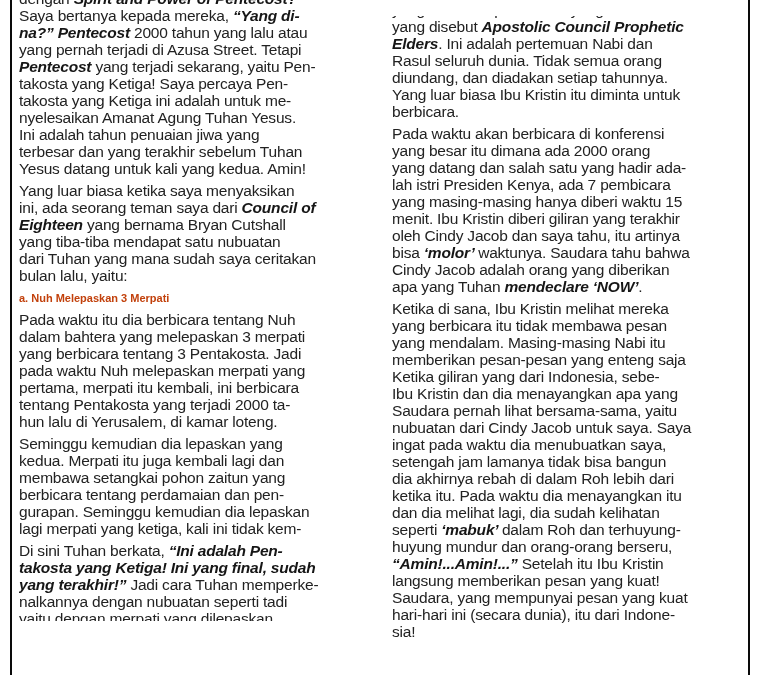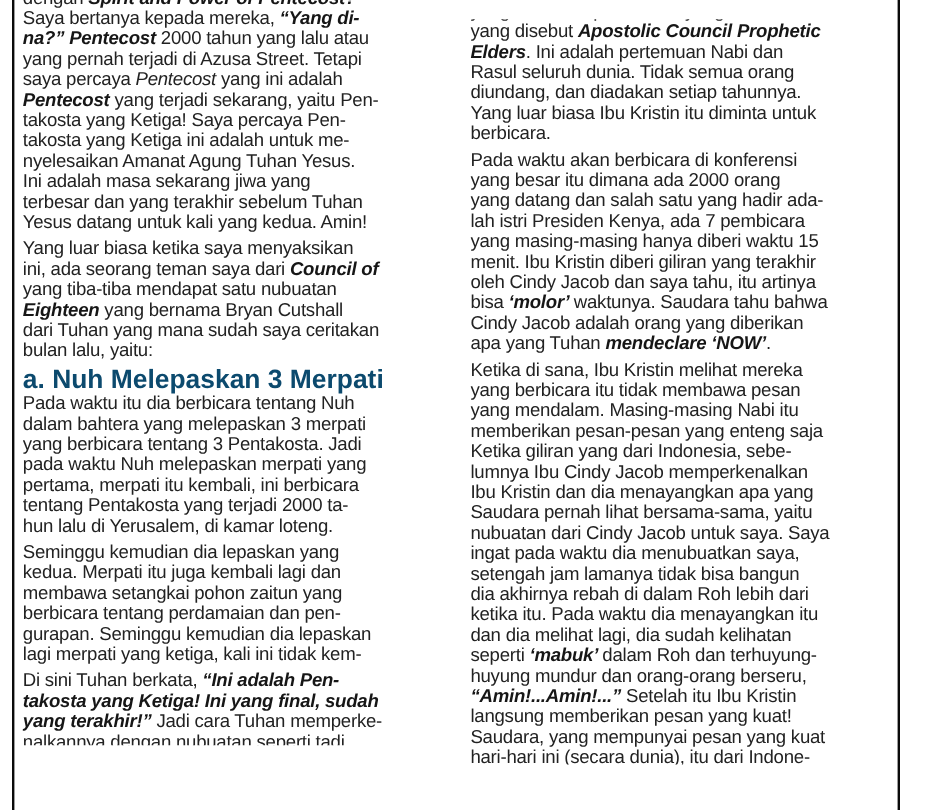--- a/index.html
+++ b/index.html
@@ -28,57 +28,56 @@
   .para { margin:0 0 5px 0; }
   .line {
     white-space:nowrap;
     height:17px; line-height:17px;
     font-size:15.5px;
     letter-spacing:-0.2px;
   }
   .para-heading { margin-top:6px; margin-bottom:4px; }
   .para-heading .line {
     font-weight:bold;
-    font-size:22px;
+    font-size:11px;
     letter-spacing:0;
-    color:#0c4a6e;
+    color:#c2410c;
   }
   .r-n  { font-style:normal; font-weight:normal; }
   .r-i  { font-style:italic; font-weight:normal; }
   .r-b  { font-weight:bold; }
   .r-bi { font-style:italic; font-weight:bold; color:#161616; }
 </style>
 </head>
 <body>
 
 <div>
   <div class="rule rule-left"></div>
   <div class="rule rule-right"></div>
 
   <div class="col col-left">
     <div class="col-inner-left" id="col-left-inner">
         <div class="para">
           <div class="line"><span class="r-n">dengan </span><span class="r-bi">Spirit and Power of Pentecost?</span></div>
           <div class="line"><span class="r-n">Saya bertanya kepada mereka, </span><span class="r-bi">“Yang di-</span></div>
           <div class="line"><span class="r-bi">na?” </span><span class="r-bi">Pentecost </span><span class="r-n">2000 tahun yang lalu atau</span></div>
           <div class="line"><span class="r-n">yang pernah terjadi di Azusa Street. Tetapi</span></div>
-          <div class="line"><span class="r-n">saya percaya </span><span class="r-i">Pentecost </span><span class="r-n">yang ini adalah</span></div>
           <div class="line"><span class="r-bi">Pentecost </span><span class="r-n">yang terjadi sekarang, yaitu Pen-</span></div>
           <div class="line"><span class="r-n">takosta yang Ketiga! Saya percaya Pen-</span></div>
           <div class="line"><span class="r-n">takosta yang Ketiga ini adalah untuk me-</span></div>
           <div class="line"><span class="r-n">nyelesaikan Amanat Agung Tuhan Yesus.</span></div>
-          <div class="line"><span class="r-n">Ini adalah masa sekarang jiwa yang</span></div>
+          <div class="line"><span class="r-n">Ini adalah tahun penuaian jiwa yang</span></div>
           <div class="line"><span class="r-n">terbesar dan yang terakhir sebelum Tuhan</span></div>
           <div class="line"><span class="r-n">Yesus datang untuk kali yang kedua. Amin!</span></div>
         </div>
         <div class="para">
           <div class="line"><span class="r-n">Yang luar biasa ketika saya menyaksikan</span></div>
           <div class="line"><span class="r-n">ini, ada seorang teman saya dari </span><span class="r-bi">Council of</span></div>
+          <div class="line"><span class="r-bi">Eighteen </span><span class="r-n">yang bernama Bryan Cutshall</span></div>
           <div class="line"><span class="r-n">yang tiba-tiba mendapat satu nubuatan</span></div>
-          <div class="line"><span class="r-bi">Eighteen </span><span class="r-n">yang bernama Bryan Cutshall</span></div>
           <div class="line"><span class="r-n">dari Tuhan yang mana sudah saya ceritakan</span></div>
           <div class="line"><span class="r-n">bulan lalu, yaitu:</span></div>
         </div>
         <div class="para para-heading">
           <div class="line"><span class="r-b">a.  Nuh Melepaskan 3 Merpati</span></div>
         </div>
         <div class="para">
           <div class="line"><span class="r-n">Pada waktu itu dia berbicara tentang Nuh</span></div>
           <div class="line"><span class="r-n">dalam bahtera yang melepaskan 3 merpati</span></div>
           <div class="line"><span class="r-n">yang berbicara tentang 3 Pentakosta. Jadi</span></div>
@@ -127,21 +126,20 @@
           <div class="line"><span class="r-n">bisa </span><span class="r-bi">‘molor’ </span><span class="r-n">waktunya. Saudara tahu bahwa</span></div>
           <div class="line"><span class="r-n">Cindy Jacob adalah orang yang diberikan</span></div>
           <div class="line"><span class="r-n">apa yang Tuhan </span><span class="r-bi">mendeclare ‘NOW’</span><span class="r-n">.</span></div>
         </div>
         <div class="para">
           <div class="line"><span class="r-n">Ketika di sana, Ibu Kristin melihat mereka</span></div>
           <div class="line"><span class="r-n">yang berbicara itu tidak membawa pesan</span></div>
           <div class="line"><span class="r-n">yang mendalam. Masing-masing Nabi itu</span></div>
           <div class="line"><span class="r-n">memberikan pesan-pesan yang enteng saja</span></div>
           <div class="line"><span class="r-n">Ketika giliran yang dari Indonesia, sebe-</span></div>
-          <div class="line"><span class="r-n">lumnya Ibu Cindy Jacob memperkenalkan</span></div>
           <div class="line"><span class="r-n">Ibu Kristin dan dia menayangkan apa yang</span></div>
           <div class="line"><span class="r-n">Saudara pernah lihat bersama-sama, yaitu</span></div>
           <div class="line"><span class="r-n">nubuatan dari Cindy Jacob untuk saya. Saya</span></div>
           <div class="line"><span class="r-n">ingat pada waktu dia menubuatkan saya,</span></div>
           <div class="line"><span class="r-n">setengah jam lamanya tidak bisa bangun</span></div>
           <div class="line"><span class="r-n">dia akhirnya rebah di dalam Roh lebih dari</span></div>
           <div class="line"><span class="r-n">ketika itu. Pada waktu dia menayangkan itu</span></div>
           <div class="line"><span class="r-n">dan dia melihat lagi, dia sudah kelihatan</span></div>
           <div class="line"><span class="r-n">seperti </span><span class="r-bi">‘mabuk’ </span><span class="r-n">dalam Roh dan terhuyung-</span></div>
           <div class="line"><span class="r-n">huyung mundur dan orang-orang berseru,</span></div>

